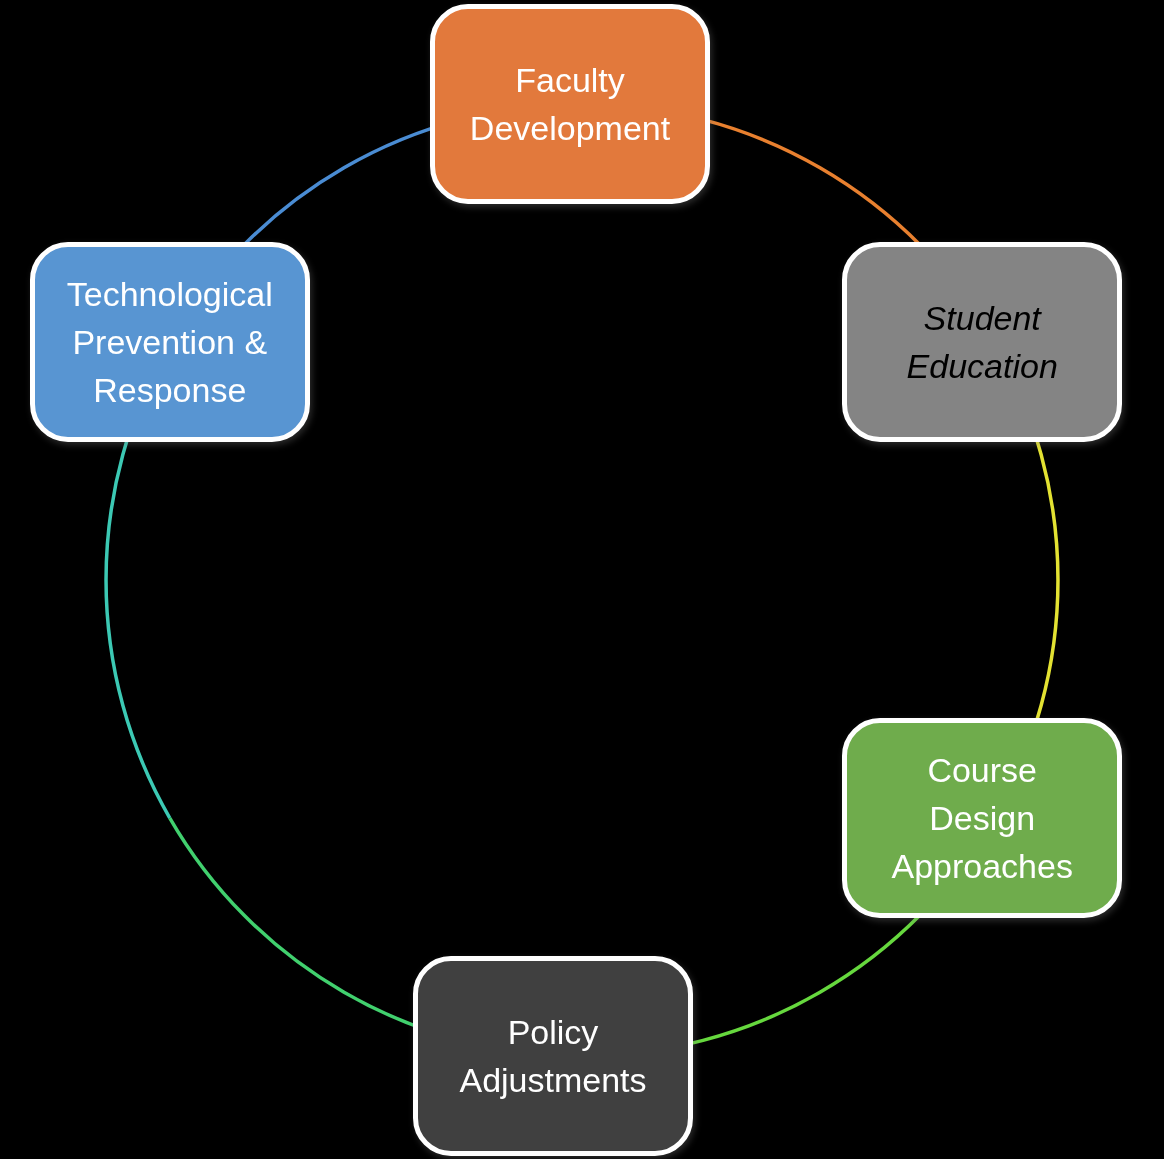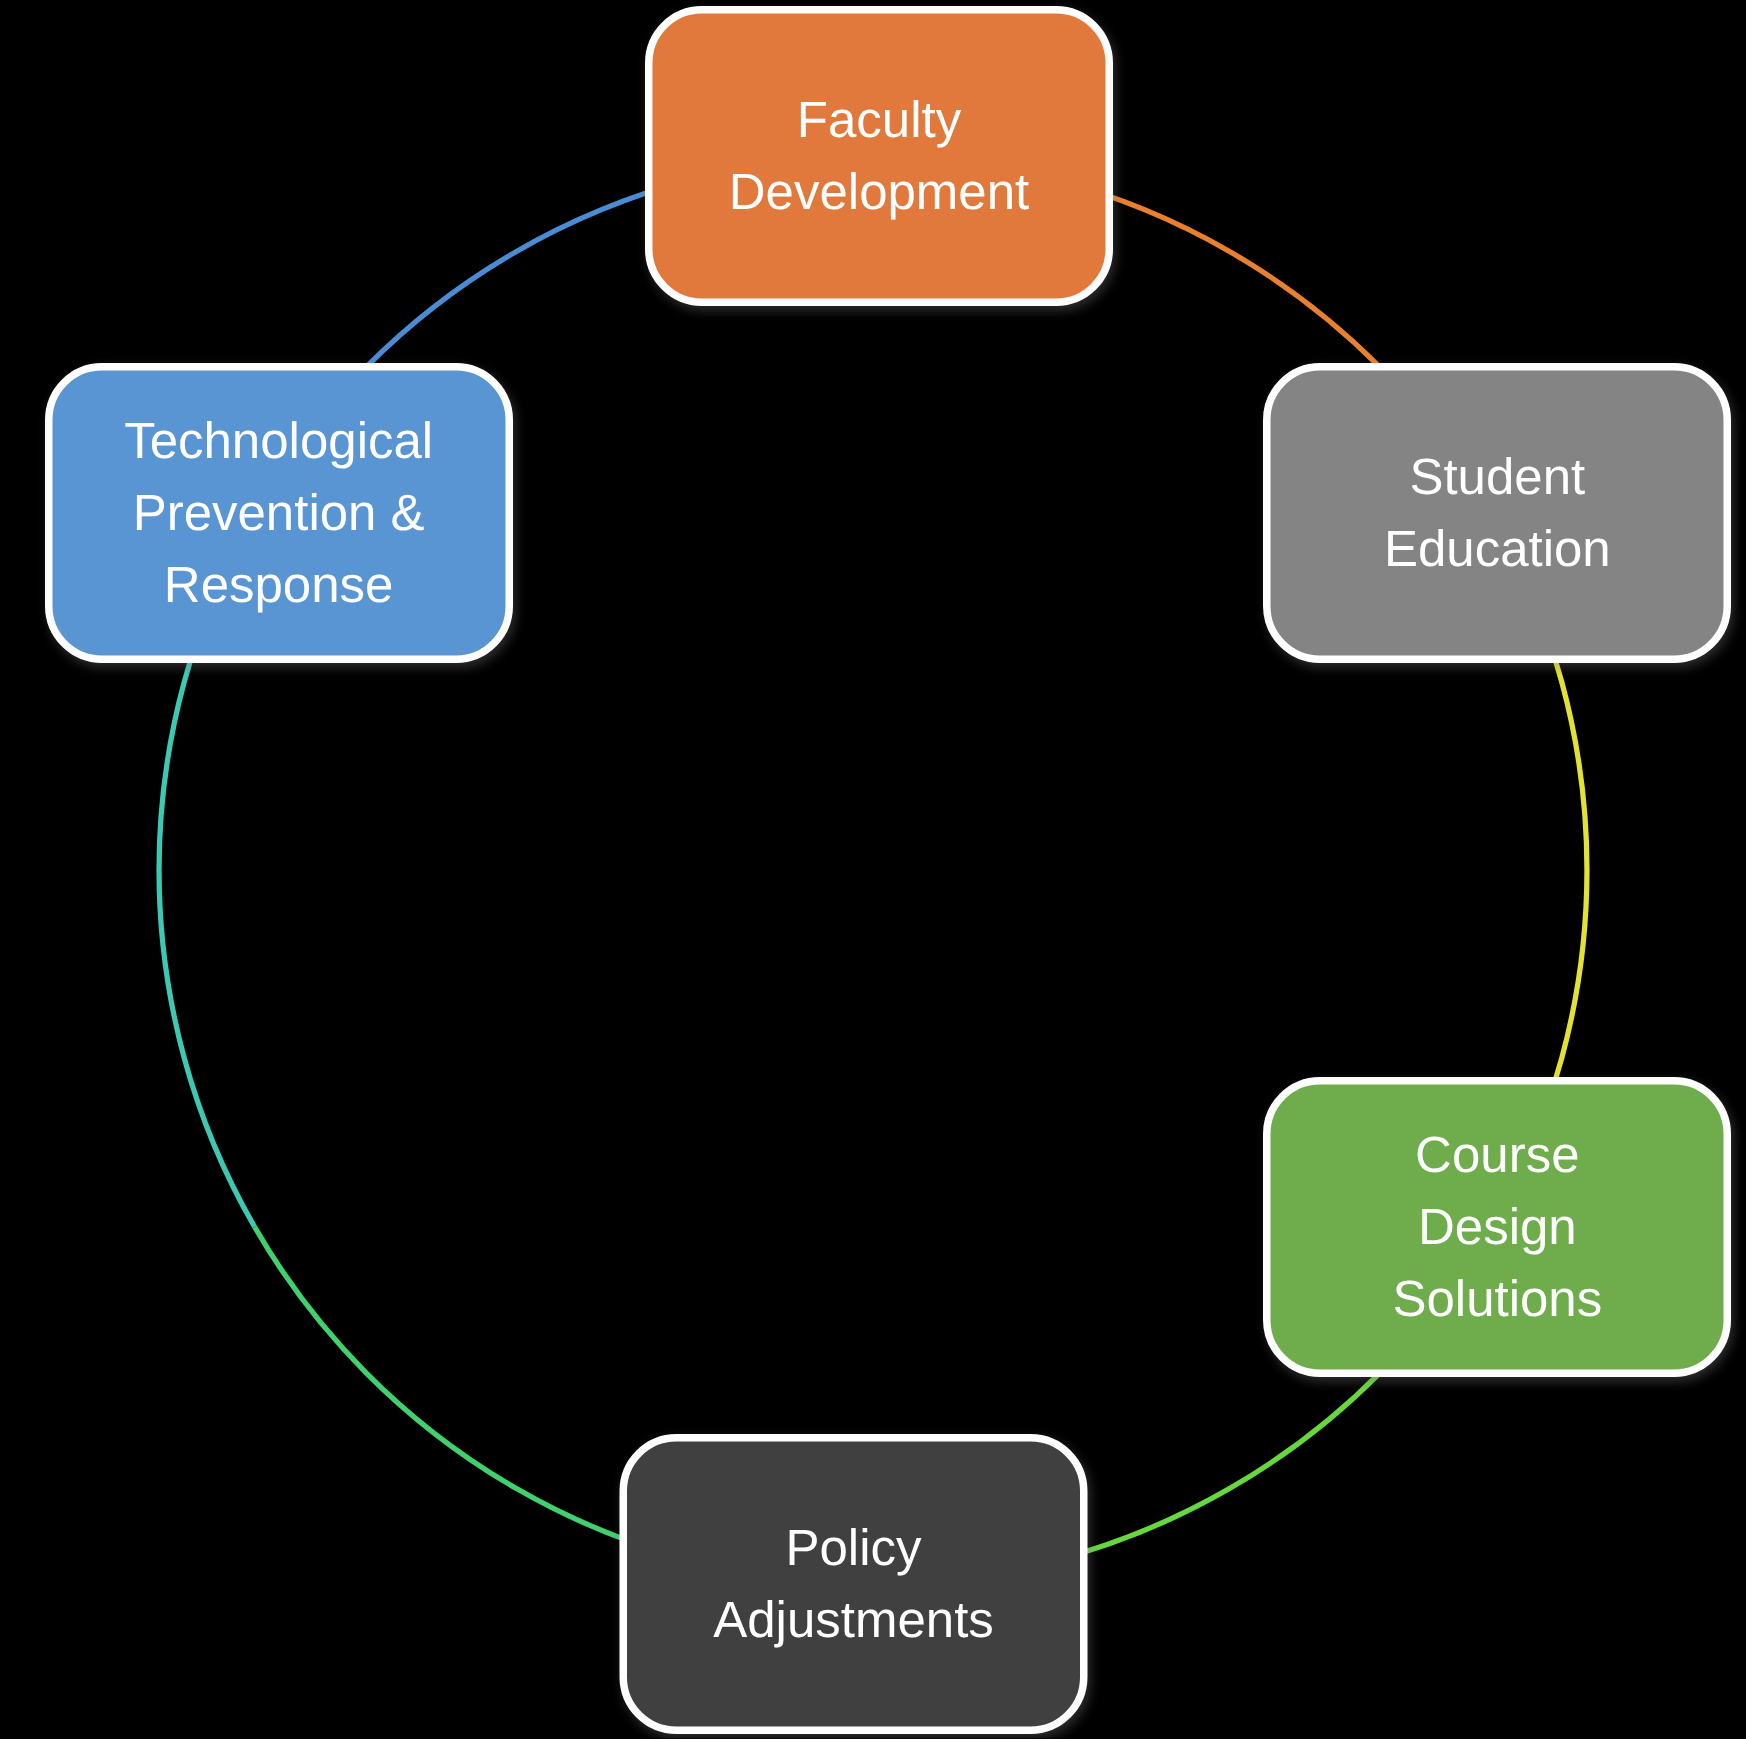--- a/index.html
+++ b/index.html
@@ -15,21 +15,21 @@
     overflow: hidden;
     font-family: "Liberation Sans", sans-serif;
   }
   #ring {
     position: absolute;
     left: 0;
     top: 0;
   }
   .node {
     position: absolute;
-    width: 312px;
+    width: 280px;
     height: 200px;
     box-sizing: border-box;
     border: 5px solid #ffffff;
     border-radius: 38px;
     display: flex;
     align-items: center;
     justify-content: center;
     text-align: center;
     color: #ffffff;
     font-size: 34px;
@@ -46,23 +46,23 @@
       <path d="M 582.0 104.0 A 476 476 0 0 1 994.2 342.0" fill="none" stroke="#E8802F" stroke-width="3.5"></path>
       <path d="M 994.2 342.0 A 476 476 0 0 1 994.2 818.0" fill="none" stroke="#E3E232" stroke-width="3.5"></path>
       <path d="M 994.2 818.0 A 476 476 0 0 1 582.0 1056.0" fill="none" stroke="#66D83E" stroke-width="3.5"></path>
       <path d="M 582.0 1056.0 A 476 476 0 0 1 169.8 818.0" fill="none" stroke="#41D06E" stroke-width="3.5"></path>
       <path d="M 169.8 818.0 A 476 476 0 0 1 169.8 342.0" fill="none" stroke="#3CC9B4" stroke-width="3.5"></path>
       <path d="M 169.8 342.0 A 476 476 0 0 1 582.0 104.0" fill="none" stroke="#4A8CD3" stroke-width="3.5"></path>
     </svg>
 
   <div class="node" style="left: 430px; top: 4px; background: rgb(226, 121, 60); color: rgb(255, 255, 255); border-color: rgb(255, 255, 255);">Faculty
 Development</div>
-  <div class="node" style="left: 842.228px; top: 242px; background: rgb(132, 132, 132); color: #ffffff; border-color: rgb(255, 255, 255);">Student
+  <div class="node" style="left: 842.228px; top: 242px; background: rgb(132, 132, 132); color: #000000; border-color: rgb(255, 255, 255); font-style: italic;">Student
 Education</div>
   <div class="node" style="left: 842.228px; top: 718px; background: rgb(111, 172, 76); color: rgb(255, 255, 255); border-color: rgb(255, 255, 255);">Course
 Design
-Solutions</div>
+Approaches</div>
   <div class="node" style="left: 413px; top: 956px; background: #404040; color: rgb(255, 255, 255); border-color: rgb(255, 255, 255);">Policy
 Adjustments</div>
   <div class="node" style="left: 17.7719px; top: 242px; background: rgb(88, 149, 210); color: rgb(255, 255, 255); border-color: rgb(255, 255, 255); margin-left: 12px;">Technological
 Prevention &amp;
 Response</div>
 </div>
 
 </body></html>

